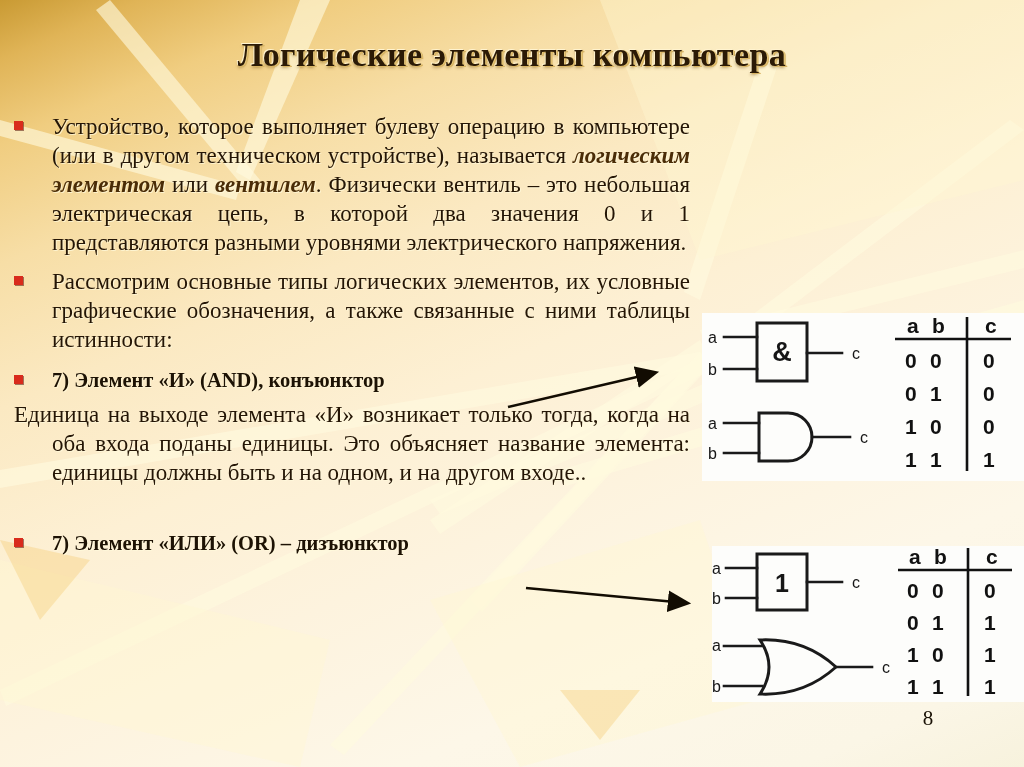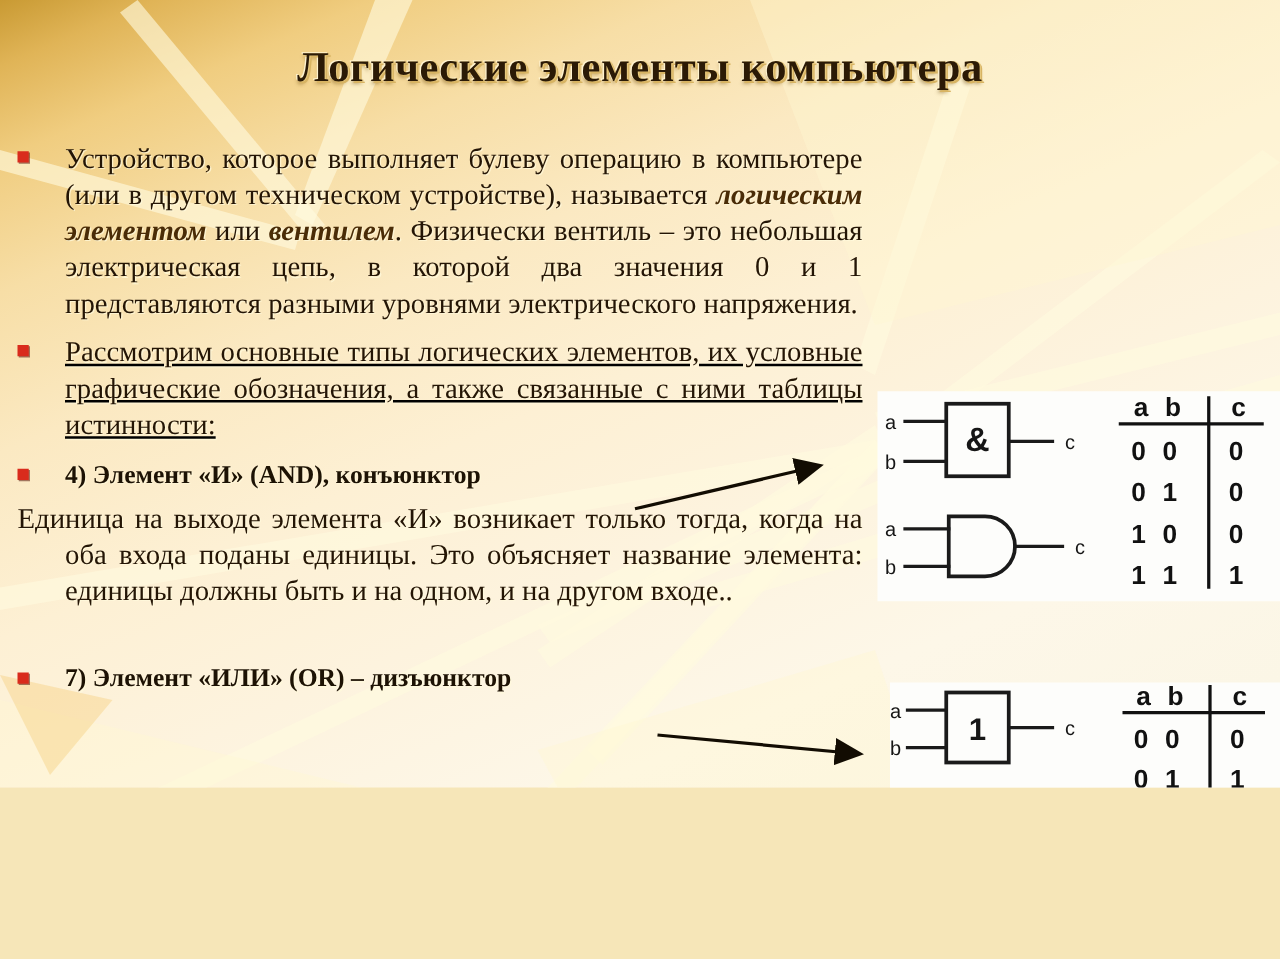--- a/index.html
+++ b/index.html
@@ -14,21 +14,21 @@
     font-family: "Liberation Serif", "DejaVu Serif", serif;
     background: #f6e6b8;
     position: relative;
   }
 
   
   #slide {
     position: absolute;
     inset: 0;
     width: 1024px;
-    height: 630px;
+    height: 767px;
     overflow: hidden;
     background:
       linear-gradient(157deg,
         #c99a33 0%,
         #e0b457 5%,
         #f0cd80 12%,
         #f7dea6 22%,
         #fbe9c2 34%,
         #fdf0d4 48%,
         #fdf3de 62%,
@@ -173,28 +173,28 @@
     <span id="page-title">Логические элементы компьютера</span>
   </div>
 
   <div id="body-text">
 
     <div class="block">
       <span class="bullet"></span>
       <p class="para hang" style="padding-left:38px; text-indent:0;"><span>Устройство, которое выполняет булеву операцию в компьютере (или в другом техническом устройстве), называется </span><span class="bi">логическим элементом</span><span> или </span><span class="bi">вентилем</span><span>. Физически вентиль – это небольшая электрическая цепь, в которой два значения 0 и 1 представляются разными уровнями электрического напряжения.</span></p>
     </div>
 
-    <div class="block" style="margin-top:10px;text-decoration:underline;">
+    <div class="block" style="margin-top:10px;">
       <span class="bullet"></span>
       <p class="para indent">Рассмотрим основные типы логических элементов, их условные графические обозначения, а также связанные с ними таблицы истинности:</p>
     </div>
 
     <div class="block" style="margin-top:12px;">
       <span class="bullet"></span>
-      <p class="heading">4) Элемент «И» (AND), конъюнктор</p>
+      <p class="heading">7) Элемент «И» (AND), конъюнктор</p>
     </div>
 
     <div class="block" style="margin-top:6px;">
       <p class="para hang" style="padding-left:38px; text-indent:-38px;">Единица на выходе элемента «И» возникает только тогда, когда на оба входа поданы единицы. Это объясняет название элемента: единицы должны быть и на одном, и на другом входе..</p>
     </div>
 
     <div class="block" style="margin-top:42px;">
       <span class="bullet"></span>
       <p class="heading">7) Элемент «ИЛИ» (OR) – дизъюнктор</p>
     </div>

